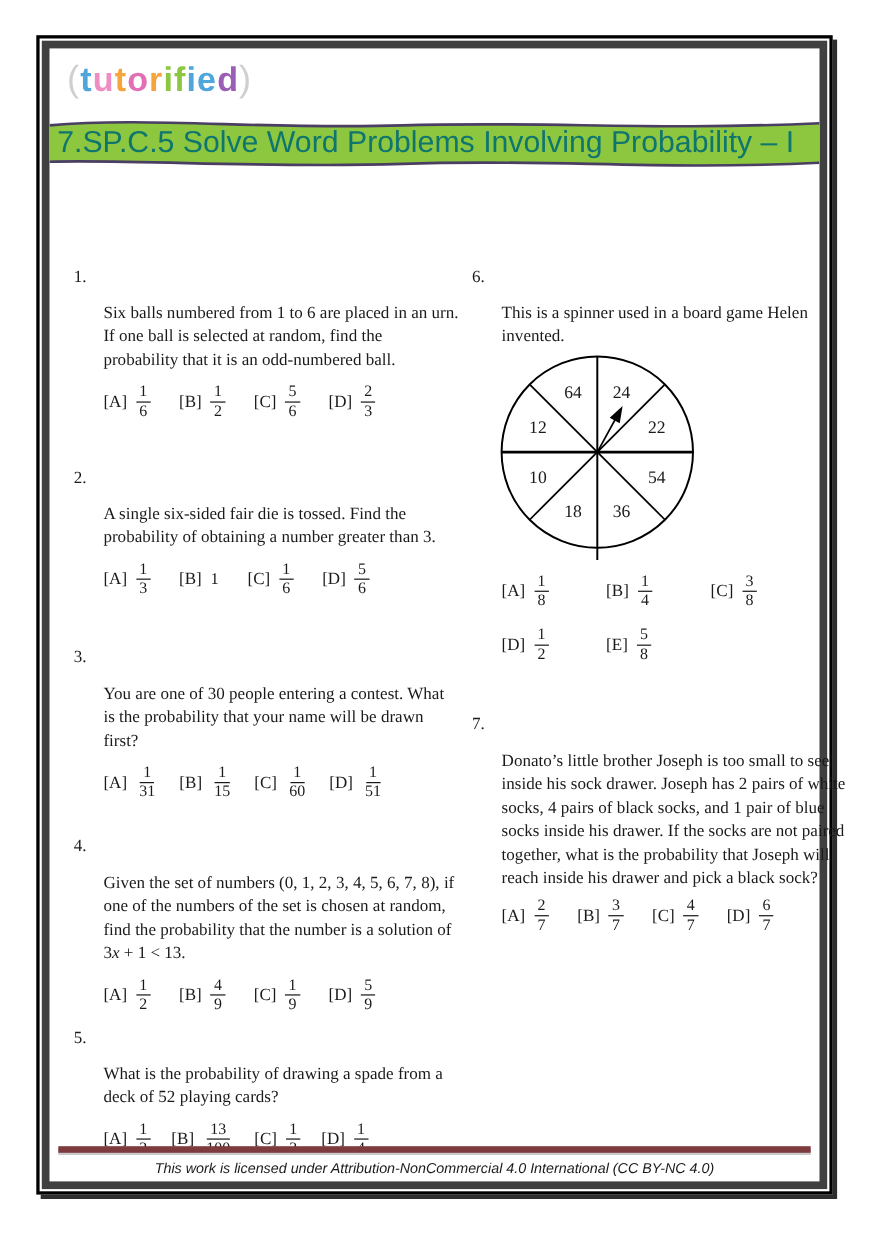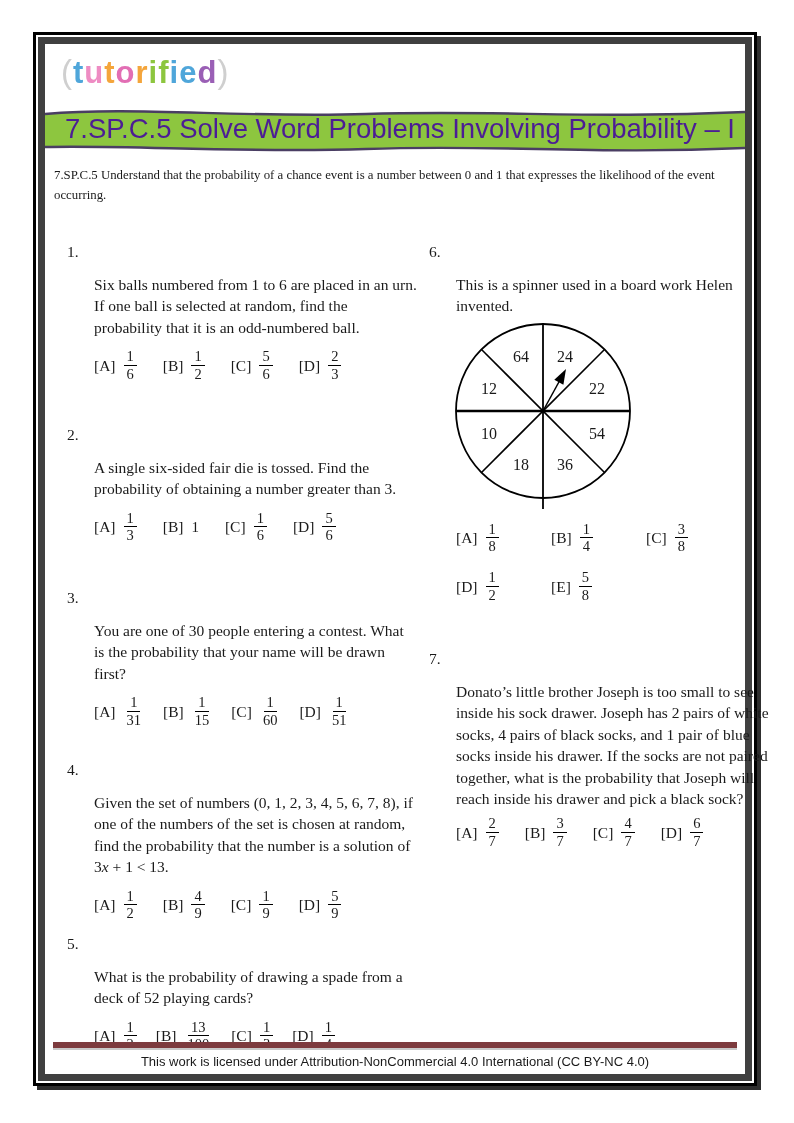--- a/index.html
+++ b/index.html
@@ -21,23 +21,23 @@
     position:absolute; left:16px; top:9px;
     font-family:"Liberation Sans", sans-serif; font-weight:bold;
     font-size:31px; letter-spacing:1px; white-space:nowrap;
   }
   .logo .bracket { color:#cfcfcf; font-weight:400; font-size:33px; }
 
   
   .banner { position:absolute; left:0; right:0; top:59px; height:54px; }
   .banner svg { position:absolute; left:0; top:0; width:100%; height:100%; }
   .banner-title {
-    position:absolute; left:20px; top:10px; right:0;
+    position:absolute; left:7px; top:10px; right:0;
     font-family:"Liberation Sans", sans-serif; font-size:27.5px;
-    color:#4c1d95; white-space:nowrap; overflow:hidden;
+    color:#0f766e; white-space:nowrap; overflow:hidden;
   }
 
   .note {
     position:absolute; left:9px; right:12px; top:122px;
     font-size:12.8px; line-height:1.55;
   }
 
   .col { position:absolute; top:0; height:1052px; }
   .col-left  { left:22px;  width:350px; }
   .col-right { left:384px; width:342px; }
@@ -79,21 +79,21 @@
     font-family:"Liberation Serif", serif; font-size:16px; fill:#1a1a1a;
   }
   .q6-text2 { margin:6px 0 0 27px; }
 
   .footer-bar {
     position:absolute; left:8px; right:8px; bottom:26px; height:6px;
     background:#7d3b3e; box-shadow:0 2px 0 #c9c9c9;
   }
   .footer-text {
     position:absolute; left:0; right:0; bottom:5px; text-align:center;
-    font-family:"Liberation Sans", sans-serif; font-size:13px;
+    font-family:"Liberation Sans", sans-serif; font-style:italic; font-size:13px;
   }
 </style>
 </head>
 <body>
 
 <div class="page">
   <div class="inner">
 
     <div class="logo">
       <span class="bracket">(</span><span style="color: rgb(79, 166, 218);">t</span><span style="color: rgb(238, 140, 195);">u</span><span style="color: rgb(244, 165, 59);">t</span><span style="color: rgb(226, 110, 180);">o</span><span style="color: rgb(244, 165, 59);">r</span><span style="color: rgb(141, 198, 63);">i</span><span style="color: rgb(141, 198, 63);">f</span><span style="color: rgb(79, 166, 218);">i</span><span style="color: rgb(79, 166, 218);">e</span><span style="color: rgb(154, 95, 181);">d</span><span class="bracket">)</span>
@@ -101,21 +101,20 @@
 
     <div class="banner">
       <svg viewBox="0 0 720 54" preserveAspectRatio="none">
         <path d="M0,11 C90,3 200,15 330,11 C470,7 560,16 720,9 L720,45 C560,52 470,41 330,46 C200,50 90,42 0,44 Z" fill="#8dc63f"></path>
         <path d="M0,11 C90,3 200,15 330,11 C470,7 560,16 720,9" fill="none" stroke="#4a3e63" stroke-width="2.4"></path>
         <path d="M0,44 C90,42 200,50 330,46 C470,41 560,52 720,45" fill="none" stroke="#4a3e63" stroke-width="2.4"></path>
       </svg>
       <div class="banner-title">7.SP.C.5 Solve Word Problems Involving Probability – I</div>
     </div>
 
-    <div class="note">7.SP.C.5 Understand that the probability of a chance event is a number between 0 and 1 that expresses the likelihood of the event occurring.</div>
 
     <div class="col col-left">
 
       <div class="q q1">
         <div class="q-head">
           <div class="q-num">1.</div>
           <div class="q-body">Six balls numbered from 1 to 6 are placed in an urn.  If one ball is selected at random, find the probability that it is an odd-numbered ball.</div>
         </div>
         <div class="choices">
           <span class="choice">
@@ -294,21 +293,21 @@
         </div>
       </div>
 
     </div>
 
     <div class="col col-right">
 
       <div class="q q6">
         <div class="q-head">
           <div class="q-num">6.</div>
-          <div class="q-body">This is a spinner used in a board work Helen invented.</div>
+          <div class="q-body">This is a spinner used in a board game Helen invented.</div>
         </div>
 
         <div class="spinner-wrap">
           <svg viewBox="0 0 180 190" width="180" height="190">
             <circle cx="90" cy="90" r="87" fill="none" stroke="#000" stroke-width="1.8"></circle>
             <line x1="90" y1="3" x2="90" y2="188" stroke="#000" stroke-width="1.8"></line>
             <line x1="3" y1="90" x2="177" y2="90" stroke="#000" stroke-width="2.6"></line>
             <line x1="28.5" y1="28.5" x2="151.5" y2="151.5" stroke="#000" stroke-width="1.6"></line>
             <line x1="28.5" y1="151.5" x2="151.5" y2="28.5" stroke="#000" stroke-width="1.6"></line>
             <text x="68" y="41" text-anchor="middle">64</text>

